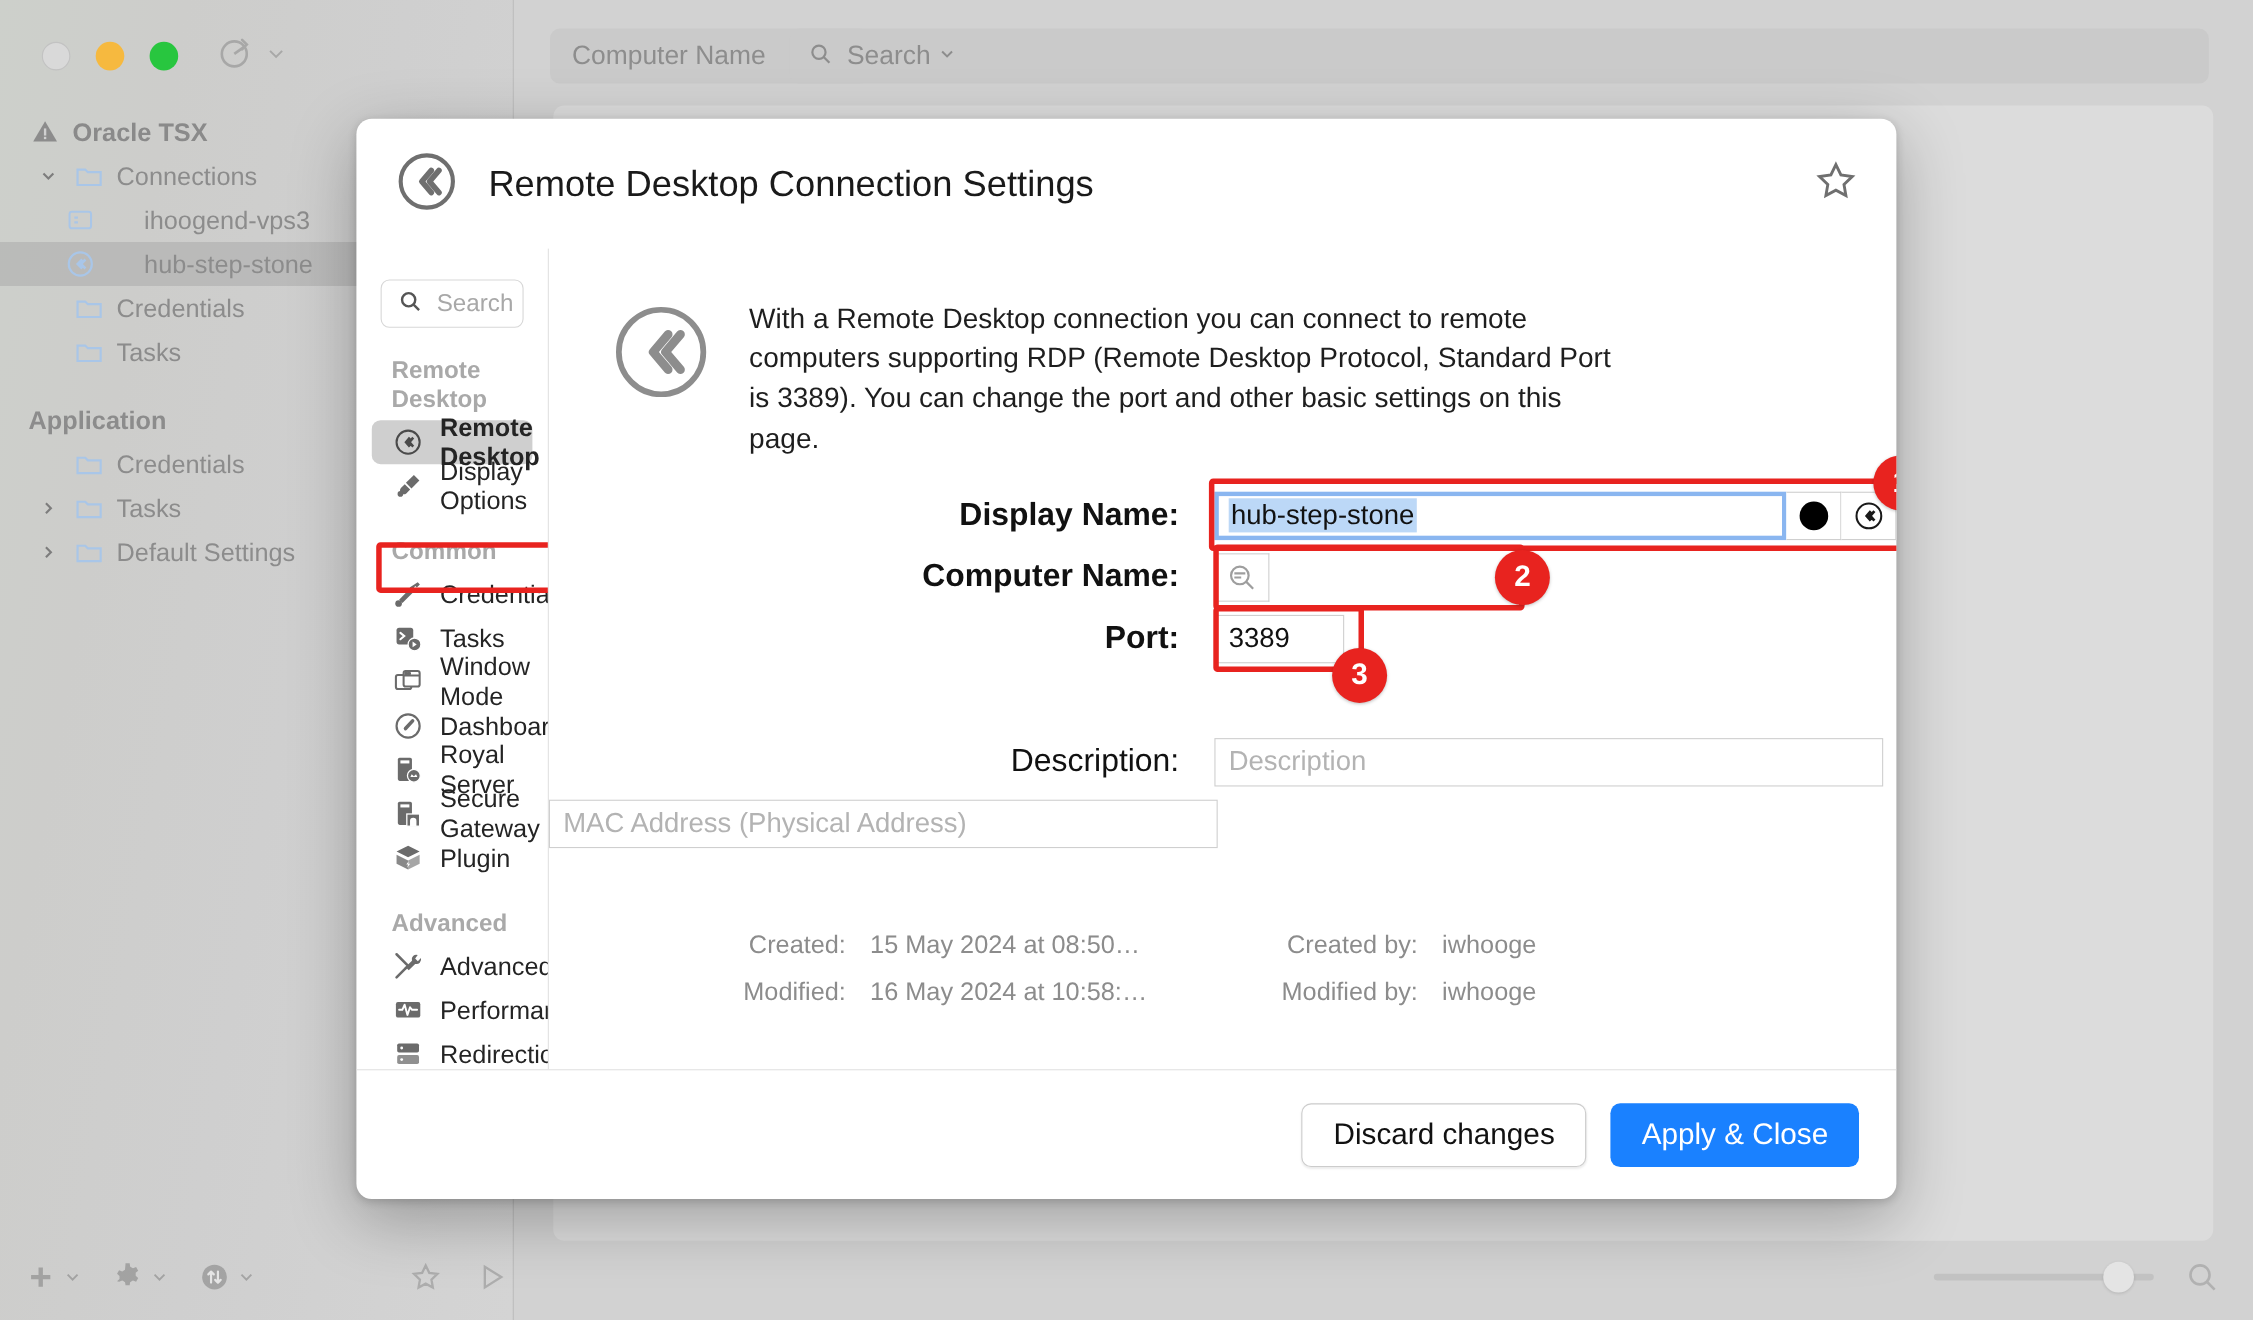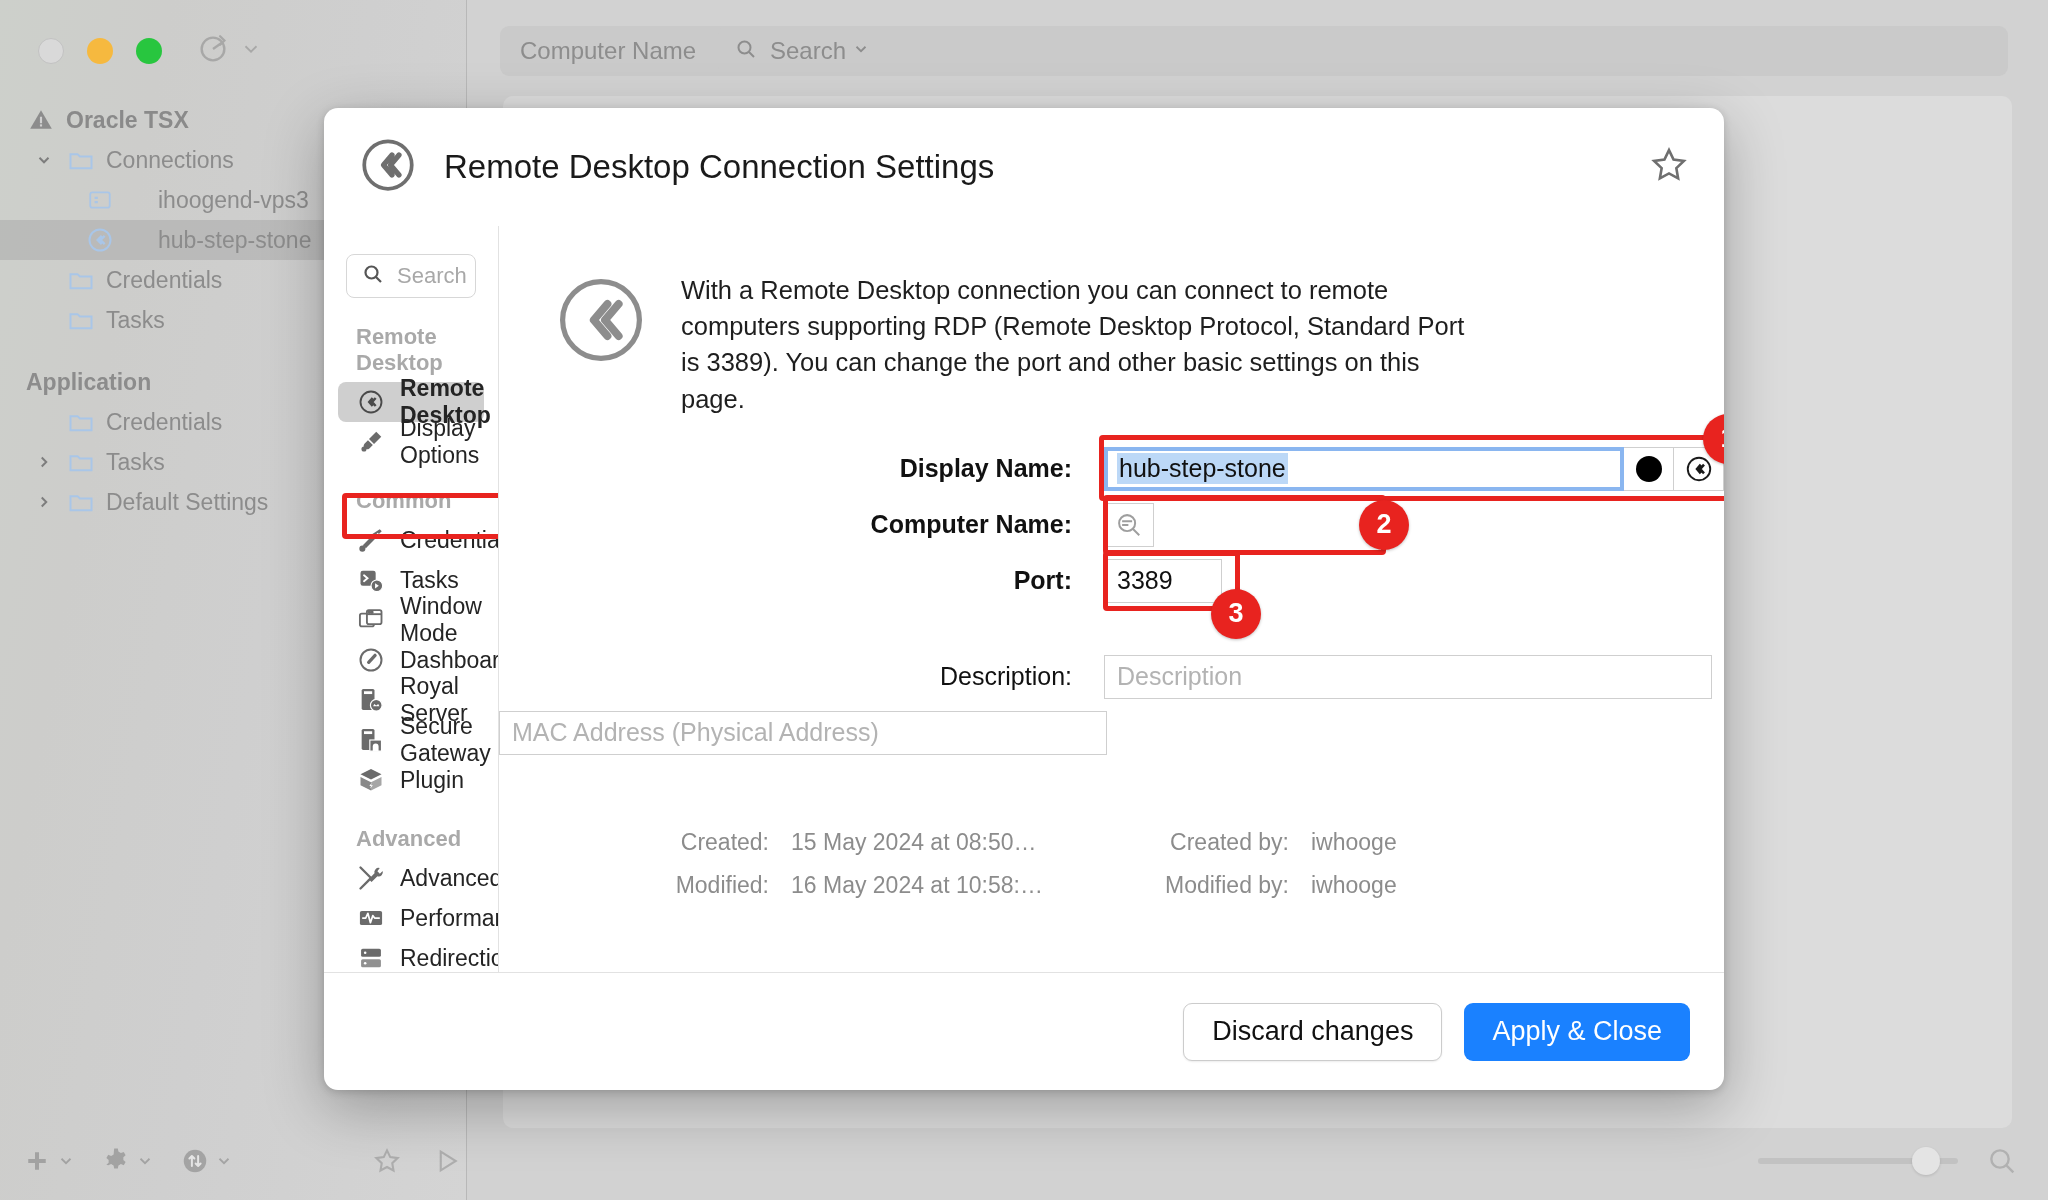--- a/index.html
+++ b/index.html
@@ -56,21 +56,21 @@
   .bg-search .txt { color: #8d8d8d; font-size: 24px; }
 
   
   .tree { position: absolute; left: 0; top: 100px; width: 466px; }
   .tree-row { height: 40px; display: flex; align-items: center; padding-left: 26px; font-size: 23px; color: #8c8c8c; gap: 10px; }
   .tree-row.group { color: #8a8a8a; font-weight: bold; }
   .tree-row.selected { background: rgba(160,160,160,.42); }
   .tree-row .tw { width: 24px; display: flex; justify-content: center; color: #7d7d7d; font-size: 19px; }
   .tree-row .ico { width: 30px; display: flex; justify-content: center; align-items: center; }
   .indent-1 { padding-left: 32px; }
-  .indent-2 { padding-left: 85px; gap: 43px; }
+  .indent-2 { padding-left: 58px; gap: 43px; }
   .section-label { margin-top: 22px; padding-left: 26px; font-size: 23px; font-weight: bold; color: #8c8c8c; height: 40px; display:flex; align-items:center;text-align:right;}
 
   
   .bg-bottombar { position: absolute; left: 0; bottom: 0; width: 2048px; height: 78px; display: flex; align-items: center; }
   .bb-left { display: flex; align-items: center; gap: 26px; padding-left: 22px; opacity: .45; }
   .bb-item { display: flex; align-items: center; gap: 5px; }
   .bb-right { position: absolute; right: 30px; display: flex; align-items: center; gap: 28px; opacity: .45; }
   .zoom-slider { position: relative; width: 200px; height: 6px; background: #b0b0b0; border-radius: 3px; }
   .zoom-knob { position: absolute; right: 18px; top: -11px; width: 28px; height: 28px; border-radius: 50%; background: #fafafa; box-shadow: 0 1px 3px rgba(0,0,0,.3); }
 
@@ -106,21 +106,21 @@
     display: flex; align-items: center; justify-content: center; z-index: 20;
     box-shadow: 0 1px 3px rgba(0,0,0,.25);
   }
 
   
   .intro { display: flex; gap: 32px; padding: 46px 54px 0 54px; }
   .intro-text { font-size: 25.5px; line-height: 1.42; color: #1e1e1e; max-width: 790px; }
 
   .form { padding: 30px 0 0 0; }
   .frow { display: flex; align-items: center; margin-bottom: 12px; }
-  .flabel { width: 605px; text-align: right; padding-right: 32px; font-size: 25px; color: #111; font-weight: bold; }
+  .flabel { width: 605px; text-align: right; padding-right: 32px; font-size: 29px; color: #111; font-weight: bold; }
   .flabel.norm { font-weight: normal; }
   .finput {
     height: 44px; border: 1px solid #cfcfcf; background: #fff; font-size: 25px;
     display: flex; align-items: center; padding: 0 12px; color: #111;
   }
   .finput.focused { border: 4px solid #8ab6f0; padding: 0 9px; }
   .sel-text { background: #bcd8f7; padding: 1px 2px; }
   .finput .ph { color: #b3b3b3; }
   .btn-adorn { width: 50px; height: 44px; border: 1px solid #cfcfcf; border-left: none; background: #fff; display: flex; align-items: center; justify-content: center; }
 
@@ -588,21 +588,21 @@
 
         <div class="frow" style="position:relative;">
           <div class="flabel">Port:</div>
           <div class="finput" style="width:118px;">
             <span>3389</span>
           </div>
           <div class="hl-box" style="left:604px; top:-8px; width:137px; height:60px;"></div>
           <div class="badge" style="left:712px; top:30px;">3</div>
         </div>
 
-        <div class="frow" style="margin-top:52px;">
+        <div class="frow" style="margin-top:68px;">
           <div class="flabel norm">Description:</div>
           <div class="finput" style="width:608px;">
             <span class="ph">Description</span>
           </div>
         </div>
 
         <div class="frow" style="margin-top:10px;">
           <div class="finput" style="width:608px;">
             <span class="ph">MAC Address (Physical Address)</span>
           </div>

